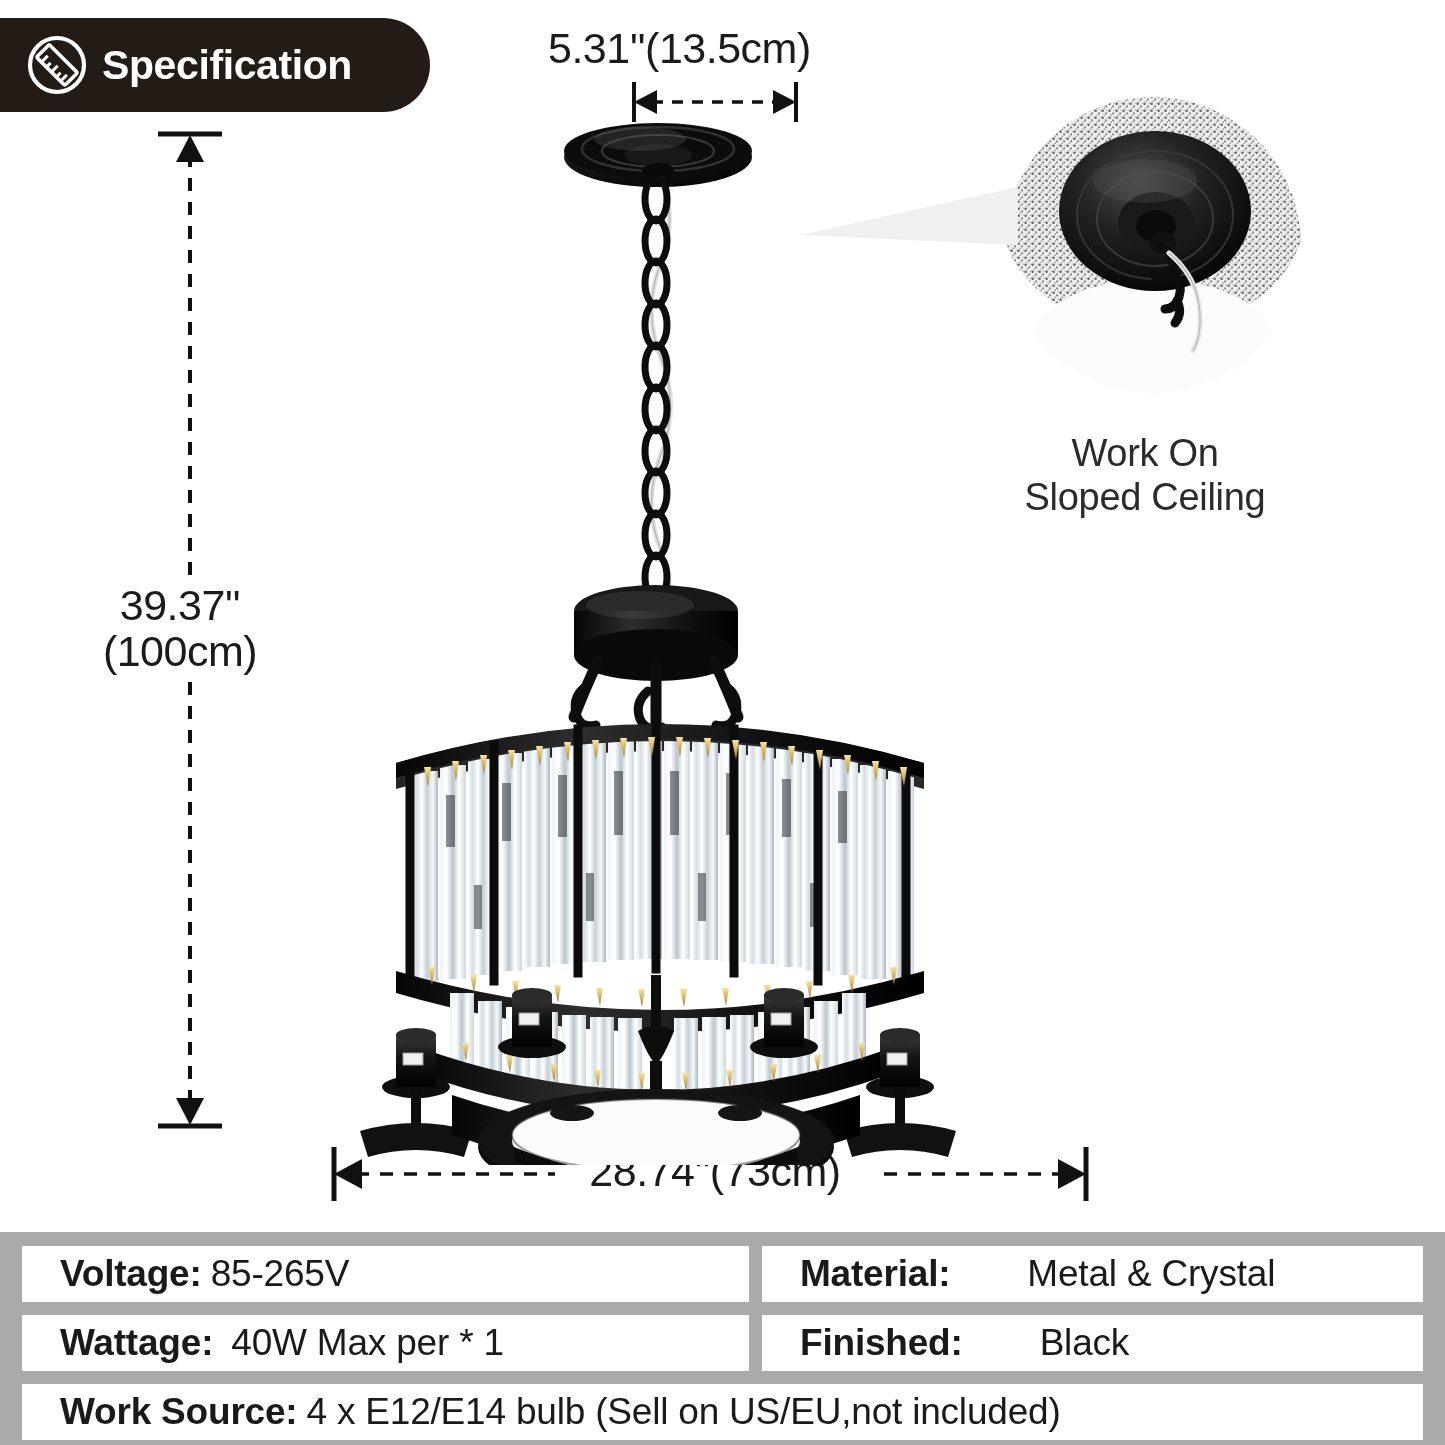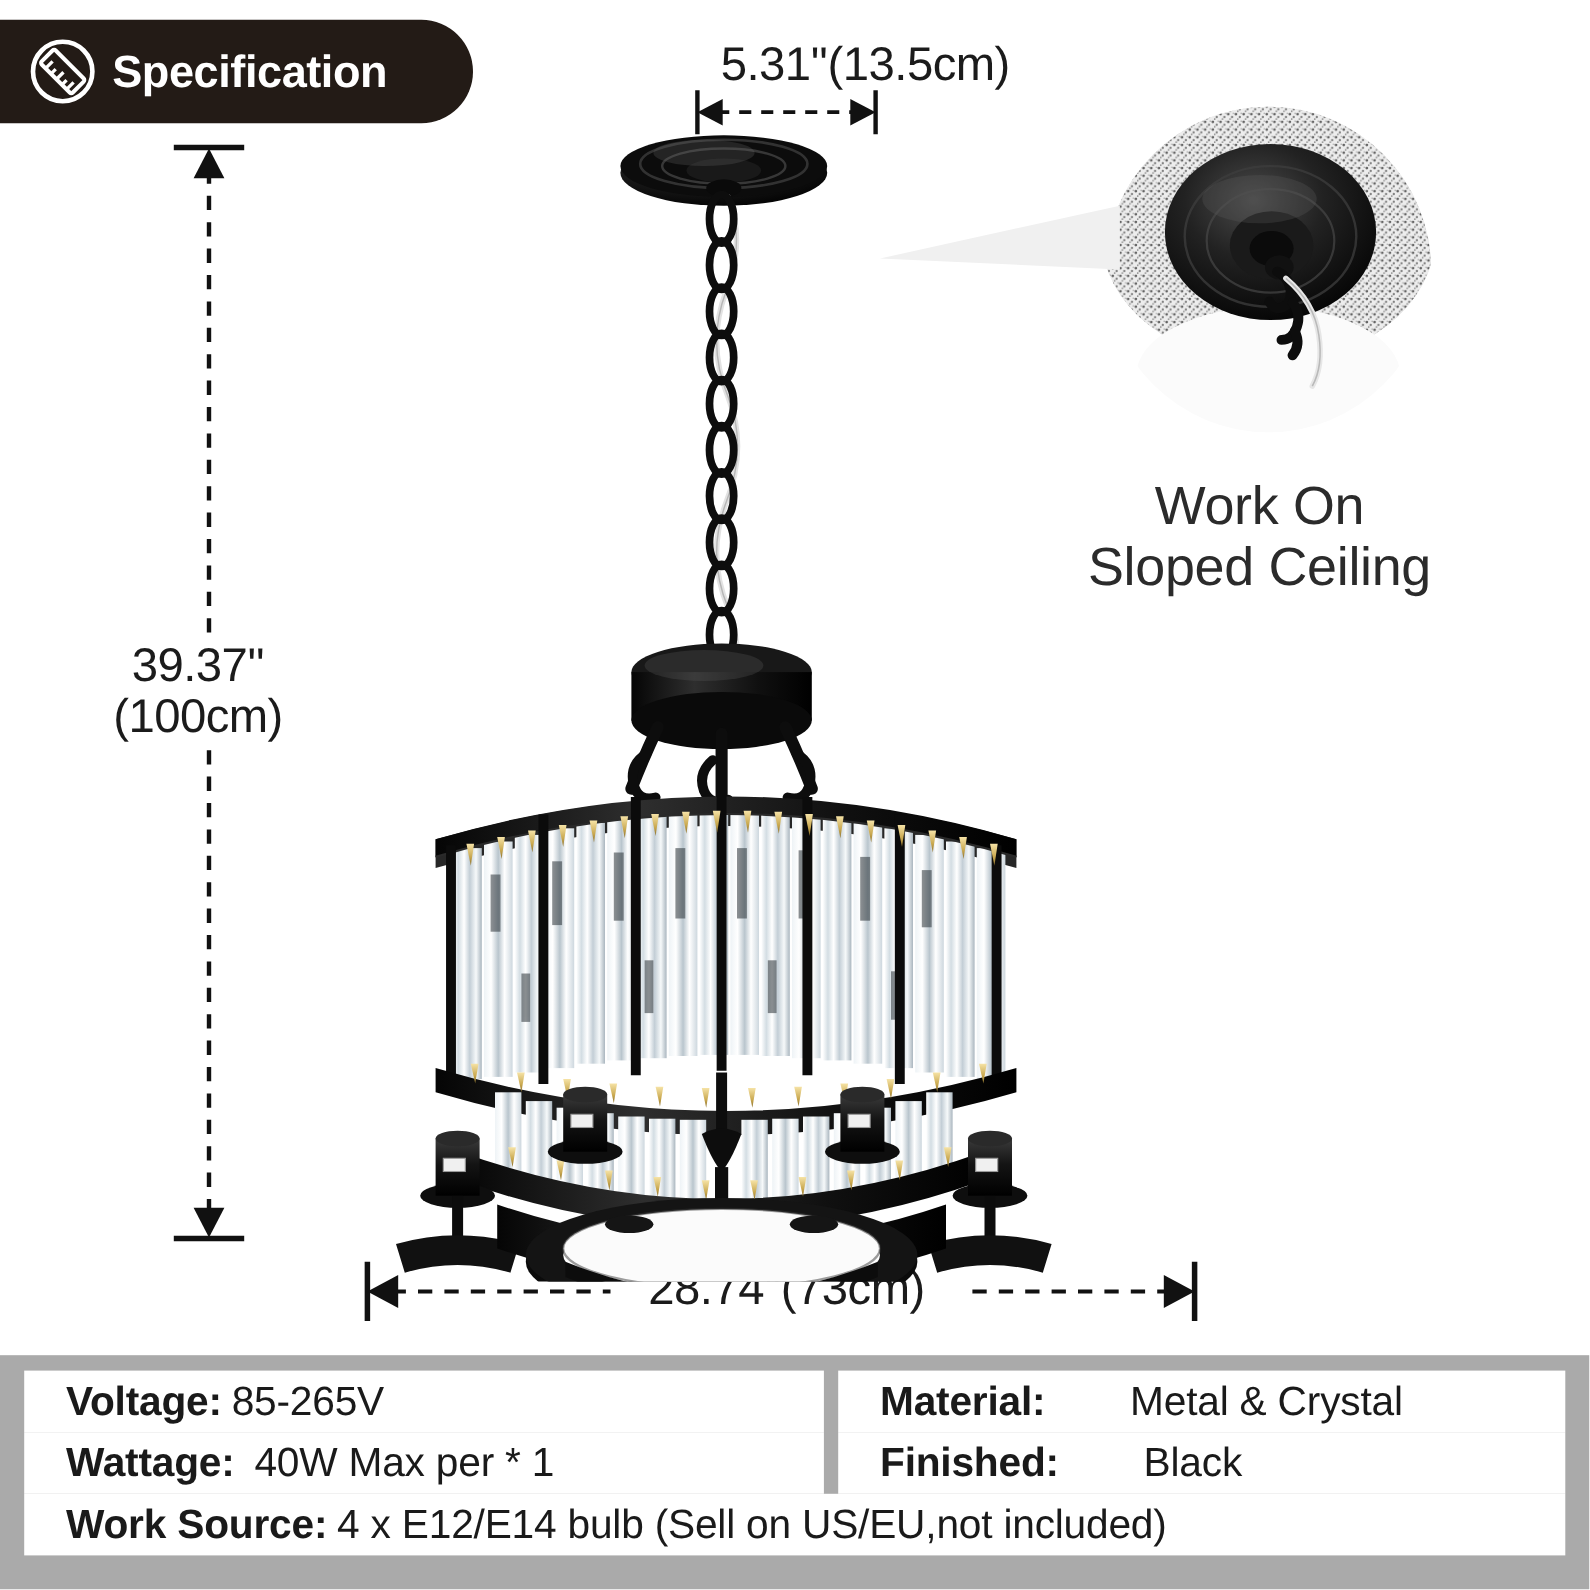--- a/index.html
+++ b/index.html
@@ -23,22 +23,22 @@
     z-index:20;
   }
   .badge-icon{width:62px;height:62px;flex:0 0 62px;margin-right:14px;}
   .badge-text{
     color:#ffffff;font-size:41px;font-weight:bold;
     letter-spacing:-0.4px;line-height:1;
   }
 
   
   .dim-top-label{
-    position:absolute;left:548px;top:35px;width:370px;
-    text-align:right;font-size:43px;color:#1b1b1b;
+    position:absolute;left:548px;top:24px;width:370px;
+    text-align:left;font-size:43px;color:#1b1b1b;
     letter-spacing:-0.5px;white-space:nowrap;
   }
   .dim-top-line{position:absolute;left:630px;top:80px;width:170px;height:44px;}
 
   .dim-left-line{position:absolute;left:150px;top:130px;width:80px;height:1000px;}
   .dim-left-label{
     position:absolute;left:60px;top:578px;width:240px;
     text-align:center;font-size:43px;color:#1b1b1b;
     line-height:1.07;letter-spacing:-0.5px;
     background:#ffffff;padding:4px 0;
@@ -48,36 +48,36 @@
   .dim-bottom-label{
     position:absolute;left:555px;top:1147px;width:320px;
     text-align:center;font-size:43px;color:#1b1b1b;
     letter-spacing:-0.5px;background:#ffffff;white-space:nowrap;
   }
 
   
   .inset-wrap{position:absolute;left:1003px;top:95px;width:300px;height:300px;}
   .inset-caption{
     position:absolute;left:975px;top:432px;width:340px;
-    text-align:center;font-size:49px;color:#2b2b2b;
+    text-align:center;font-size:38px;color:#2b2b2b;
     font-weight:300;line-height:1.15;letter-spacing:-0.3px;
   }
 
   
   .product{position:absolute;left:300px;top:95px;width:820px;height:1070px;}
 
   
   .spec-table{
     position:absolute;left:0;top:1232px;
     width:1445px;height:213px;
     background:#aaaaaa;
     box-sizing:border-box;
     padding:14px 22px 14px 22px;
   }
-  .spec-row{display:flex;gap:13px;height:56px;}
+  .spec-row{display:flex;gap:13px;margin-bottom:13px;height:56px;}
   .spec-row:last-child{margin-bottom:0;}
   .spec-cell{
     background:#ffffff;
     display:flex;align-items:center;
     box-sizing:border-box;
     padding-left:38px;
     overflow:hidden;white-space:nowrap;
   }
   .spec-cell.left{width:727px;flex:0 0 727px;}
   .spec-cell.right{flex:1 1 auto;gap:34px;}

